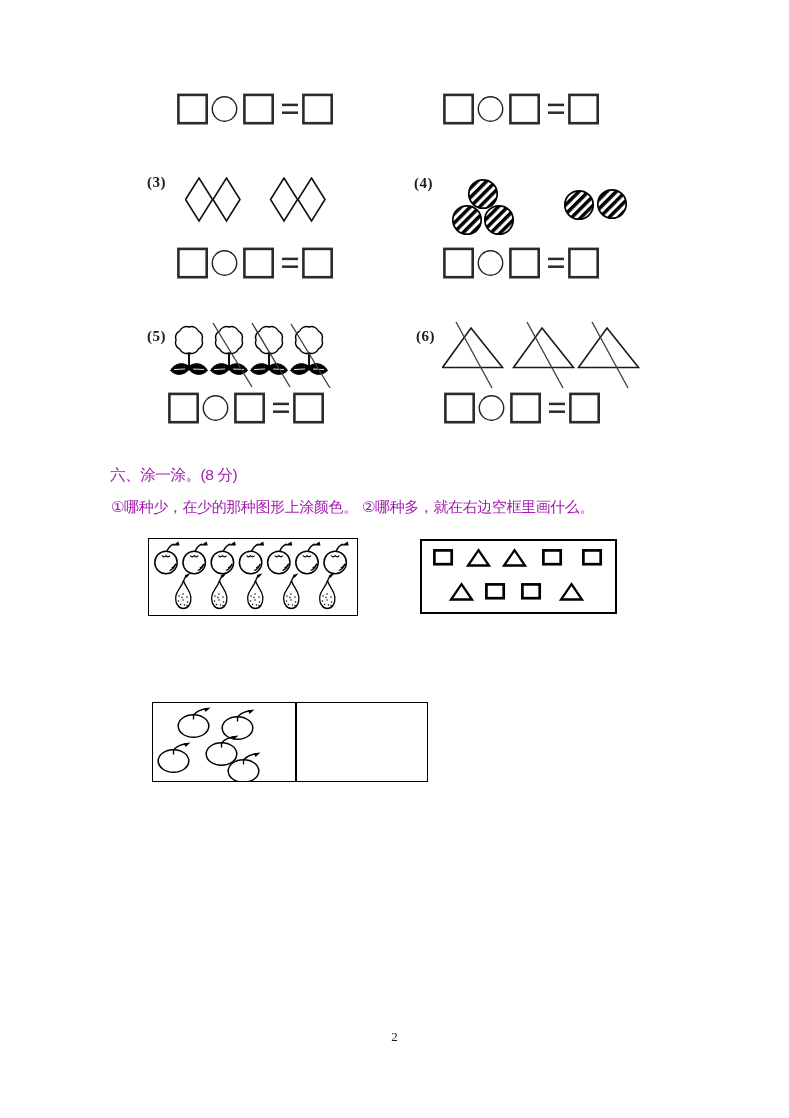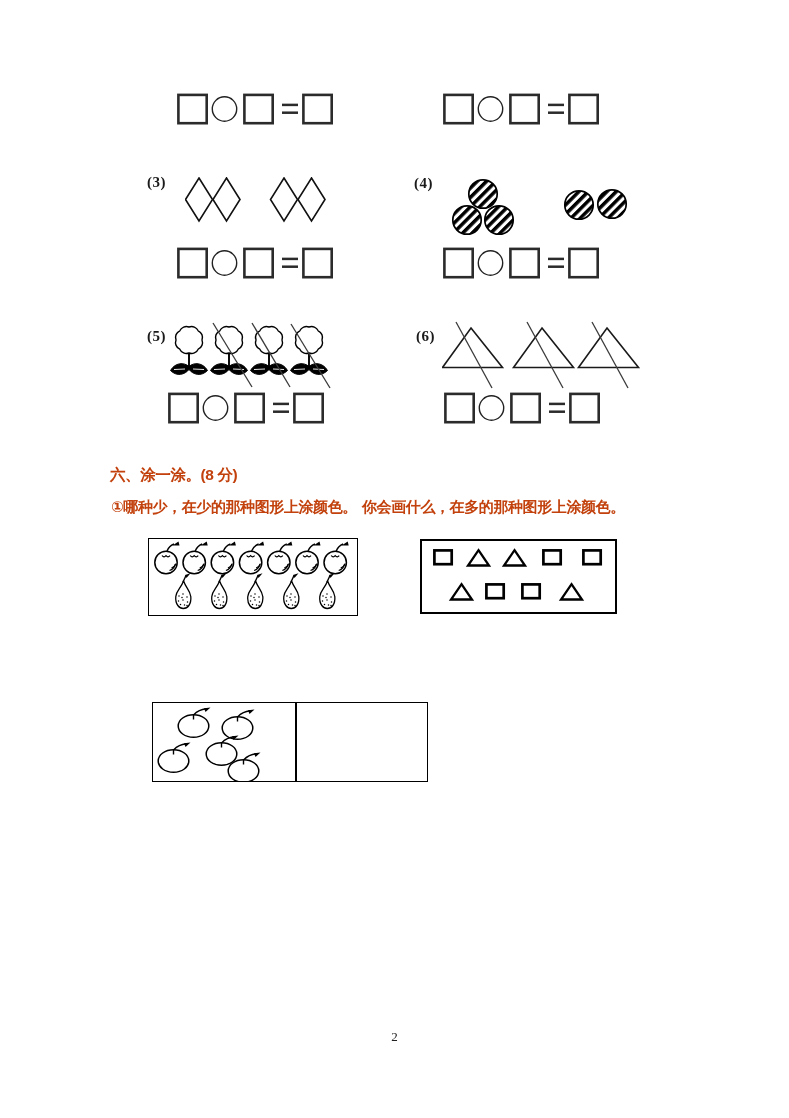--- a/index.html
+++ b/index.html
@@ -15,21 +15,21 @@
   .abs{position:absolute;}
   .eq-row{position:absolute;width:156px;height:37px;}
   .item-label{
     position:absolute;
     font-family:"Liberation Serif","DejaVu Serif",serif;
     font-weight:bold;font-size:15px;line-height:1;color:#1a1a1a;
     letter-spacing:0.5px;
   }
   .cjk{
     position:absolute;
-    font-weight:bold;font-size:15px;line-height:1.25;color:#c2410c;
+    font-weight:normal;font-size:15px;line-height:1.25;color:#a21caf;
     letter-spacing:-0.4px;white-space:nowrap;
   }
   .heading{font-size:15.5px;}
   .box-thin{
     position:absolute;border:1.6px solid #000;background:#fff;box-sizing:border-box;overflow:hidden;
   }
   .box-thick{
     position:absolute;border:2.5px solid #000;background:#fff;box-sizing:border-box;overflow:hidden;
   }
   .divider-v{
@@ -205,21 +205,21 @@
         <line x1="14" y1="1" x2="50" y2="67" stroke="#3a3a3a" stroke-width="1.3"></line>
         <polygon points="100,7 131.5,46.5 71.5,46.5" fill="none" stroke="#1a1a1a" stroke-width="1.6"></polygon>
         <line x1="85" y1="1" x2="121" y2="67" stroke="#3a3a3a" stroke-width="1.3"></line>
         <polygon points="165,7 196.5,46.5 136.5,46.5" fill="none" stroke="#1a1a1a" stroke-width="1.6"></polygon>
         <line x1="150" y1="1" x2="186" y2="67" stroke="#3a3a3a" stroke-width="1.3"></line>
       </svg>
     </div>
 
   <div class="cjk heading" style="left:110px;top:465px">六、涂一涂。(8 分)</div>
   <div class="cjk" style="left:111px;top:498px">①哪种少，在少的那种图形上涂颜色。</div>
-  <div class="cjk" style="left:362px;top:498px">你会画什么，在多的那种图形上涂颜色。</div>
+  <div class="cjk" style="left:362px;top:498px">②哪种多，就在右边空框里画什么。</div>
 
   <div class="box-thin" style="left:148px;top:538px;width:210px;height:78px">
     <div>
         <svg width="206" height="74" viewBox="0 0 206 74">
           <g stroke="#000" fill="none" stroke-width="1.2">
     <path d="M18,12 Q20,7 25,5" stroke-width="1.4"></path>
     <circle cx="17" cy="23.5" r="11.2" stroke-width="1.5"></circle>
     <path d="M13,16.5 q2,2.6 4,0.2 q2,2.4 4,0"></path>
     <path d="M22.5,29 q3.2,-1.2 4.3,-4.4"></path>
     <path d="M20.5,31.5 q4.4,-1.4 6,-6.3"></path>

